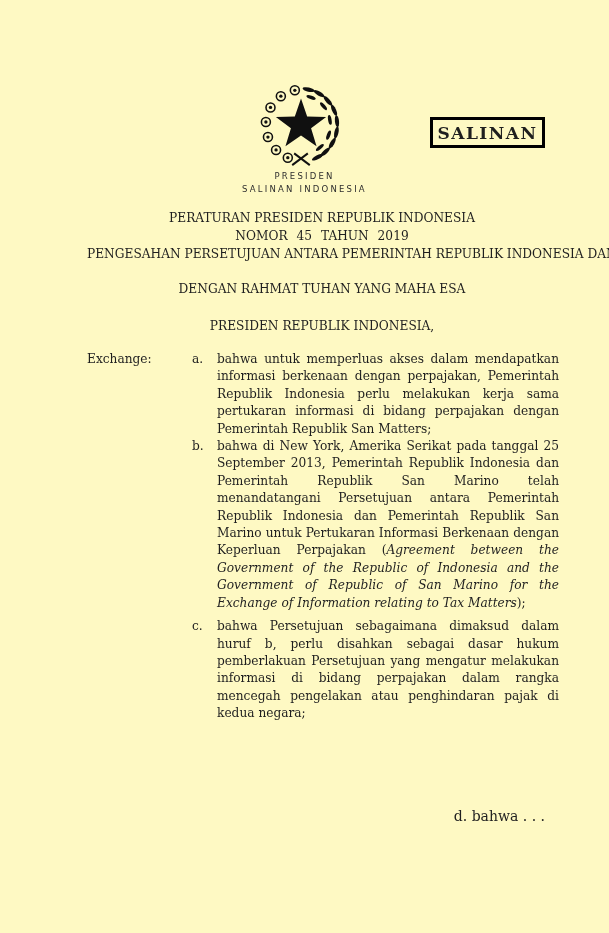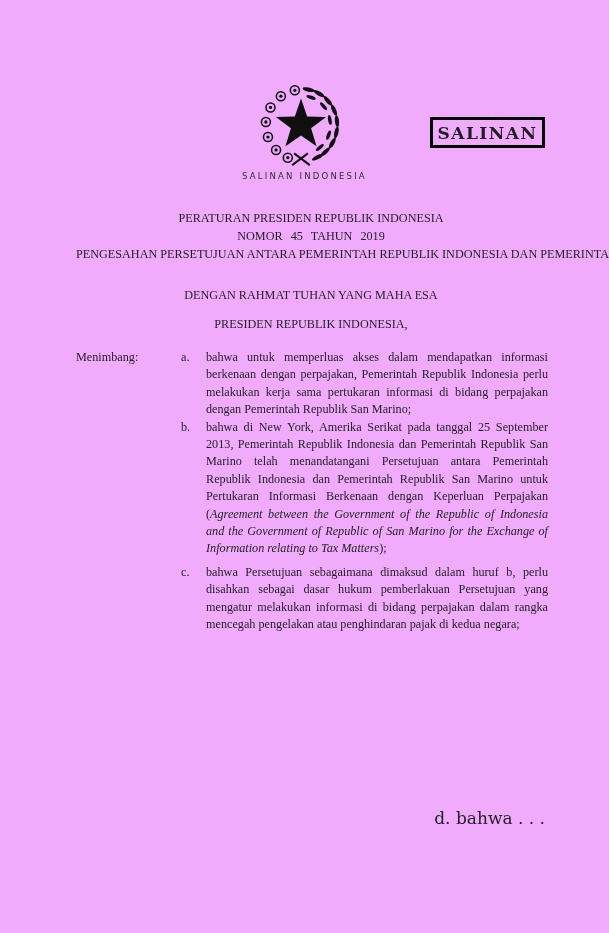--- a/index.html
+++ b/index.html
@@ -1,20 +1,20 @@
 <!DOCTYPE html>
 <html><head>
 <meta charset="utf-8">
 <style>
   html, body { margin: 0; padding: 0; background: #ffffff; }
   .page {
     position: relative;
     width: 609px;
     height: 933px;
-    background: #f0abfc;
+    background: #fef9c3;
     font-family: "DejaVu Serif", serif;
     color: #1f1f1f;
     overflow: hidden;
   }
 
   
   .emblem {
     position: absolute;
     left: 251px;
     top: 82px;
@@ -44,60 +44,59 @@
     font-family: "DejaVu Sans", sans-serif;
     font-size: 8.5px;
     letter-spacing: 2.2px;
     line-height: 12.5px;
     color: #2e2e2e;
   }
 
   
   .content {
     position: absolute;
-    left: 76px;
+    left: 87px;
     top: 209px;
     width: 470px;
     font-size: 12.2px;
     line-height: 17.4px;
-    font-family: Liberation Serif, serif;
   }
   .title-block { text-align: center; line-height: 18px; }
   .title-block div { white-space: nowrap; }
   .nomor-line { word-spacing: 5px; }
   .subject { white-space: normal; }
   .it { font-style: italic; }
 
   .invocation {
     text-align: center;
-    margin-top: 23px;
+    margin-top: 17px;
     line-height: 18px;
   }
   .authority {
     text-align: center;
-    margin-top: 11px;
+    margin-top: 19px;
     line-height: 18px;
   }
 
   .menimbang {
     display: flex;
     margin-top: 16px;
   }
   .m-label { width: 105px; flex: none; }
   .m-items { flex: 1; }
   .m-item { display: flex; }
   .m-item.gap-before { margin-top: 6px; }
   .m-marker { width: 25px; flex: none; }
   .m-text { width: 342px; text-align: justify; }
 
   .catchword {
     position: absolute;
     right: 64px;
     top: 808px;
-    font-size: 17px;
+    font-size: 14px;
   }
 </style>
 </head>
 <body>
 
 <div class="page">
 
   <div class="emblem">
     <svg viewBox="0 0 100 90" width="100" height="88">
 
@@ -144,42 +143,43 @@
         <line x1="43" y1="73" x2="59" y2="85"></line>
       </g>
     </svg>
   </div>
 
   <div class="salinan-stamp">
     <span>SALINAN</span>
   </div>
 
   <div class="letterhead">
+    <div>PRESIDEN</div>
     <div>SALINAN INDONESIA</div>
   </div>
 
   <div class="content">
 
     <div class="title-block">
       <div>PERATURAN PRESIDEN REPUBLIK INDONESIA</div>
       <div class="nomor-line">NOMOR 45 TAHUN 2019</div>
       <div class="subject"><span>PENGESAHAN PERSETUJUAN ANTARA PEMERINTAH REPUBLIK INDONESIA DAN PEMERINTAH REPUBLIK SAN MARINO UNTUK PERTUKARAN INFORMASI BERKENAAN DENGAN KEPERLUAN PERPAJAKAN (</span></div>
     </div>
 
     <div class="invocation">DENGAN RAHMAT TUHAN YANG MAHA ESA</div>
 
     <div class="authority">PRESIDEN REPUBLIK INDONESIA,</div>
 
     <div class="menimbang">
-      <div class="m-label">Menimbang:</div>
+      <div class="m-label">Exchange:</div>
       <div class="m-items">
 
         <div class="m-item">
           <div class="m-marker">a.</div>
-          <div class="m-text"><span>bahwa untuk memperluas akses dalam mendapatkan informasi berkenaan dengan perpajakan, Pemerintah Republik Indonesia perlu melakukan kerja sama pertukaran informasi di bidang perpajakan dengan Pemerintah Republik San Marino;</span><span class="it"></span><span></span></div>
+          <div class="m-text"><span>bahwa untuk memperluas akses dalam mendapatkan informasi berkenaan dengan perpajakan, Pemerintah Republik Indonesia perlu melakukan kerja sama pertukaran informasi di bidang perpajakan dengan Pemerintah Republik San Matters;</span><span class="it"></span><span></span></div>
         </div>
 
         <div class="m-item">
           <div class="m-marker">b.</div>
           <div class="m-text"><span>bahwa di New York, Amerika Serikat pada tanggal 25 September 2013, Pemerintah Republik Indonesia dan Pemerintah Republik San Marino telah menandatangani Persetujuan antara Pemerintah Republik Indonesia dan Pemerintah Republik San Marino untuk Pertukaran Informasi Berkenaan dengan Keperluan Perpajakan (</span><span class="it">Agreement between the Government of the Republic of Indonesia and the Government of Republic of San Marino for the Exchange of Information relating to Tax Matters</span><span>);</span></div>
         </div>
 
         <div class="m-item gap-before">
           <div class="m-marker">c.</div>
           <div class="m-text"><span>bahwa Persetujuan sebagaimana dimaksud dalam huruf b, perlu disahkan sebagai dasar hukum pemberlakuan Persetujuan yang mengatur melakukan informasi di bidang perpajakan dalam rangka mencegah pengelakan atau penghindaran pajak di kedua negara;</span><span class="it"></span><span></span></div>

